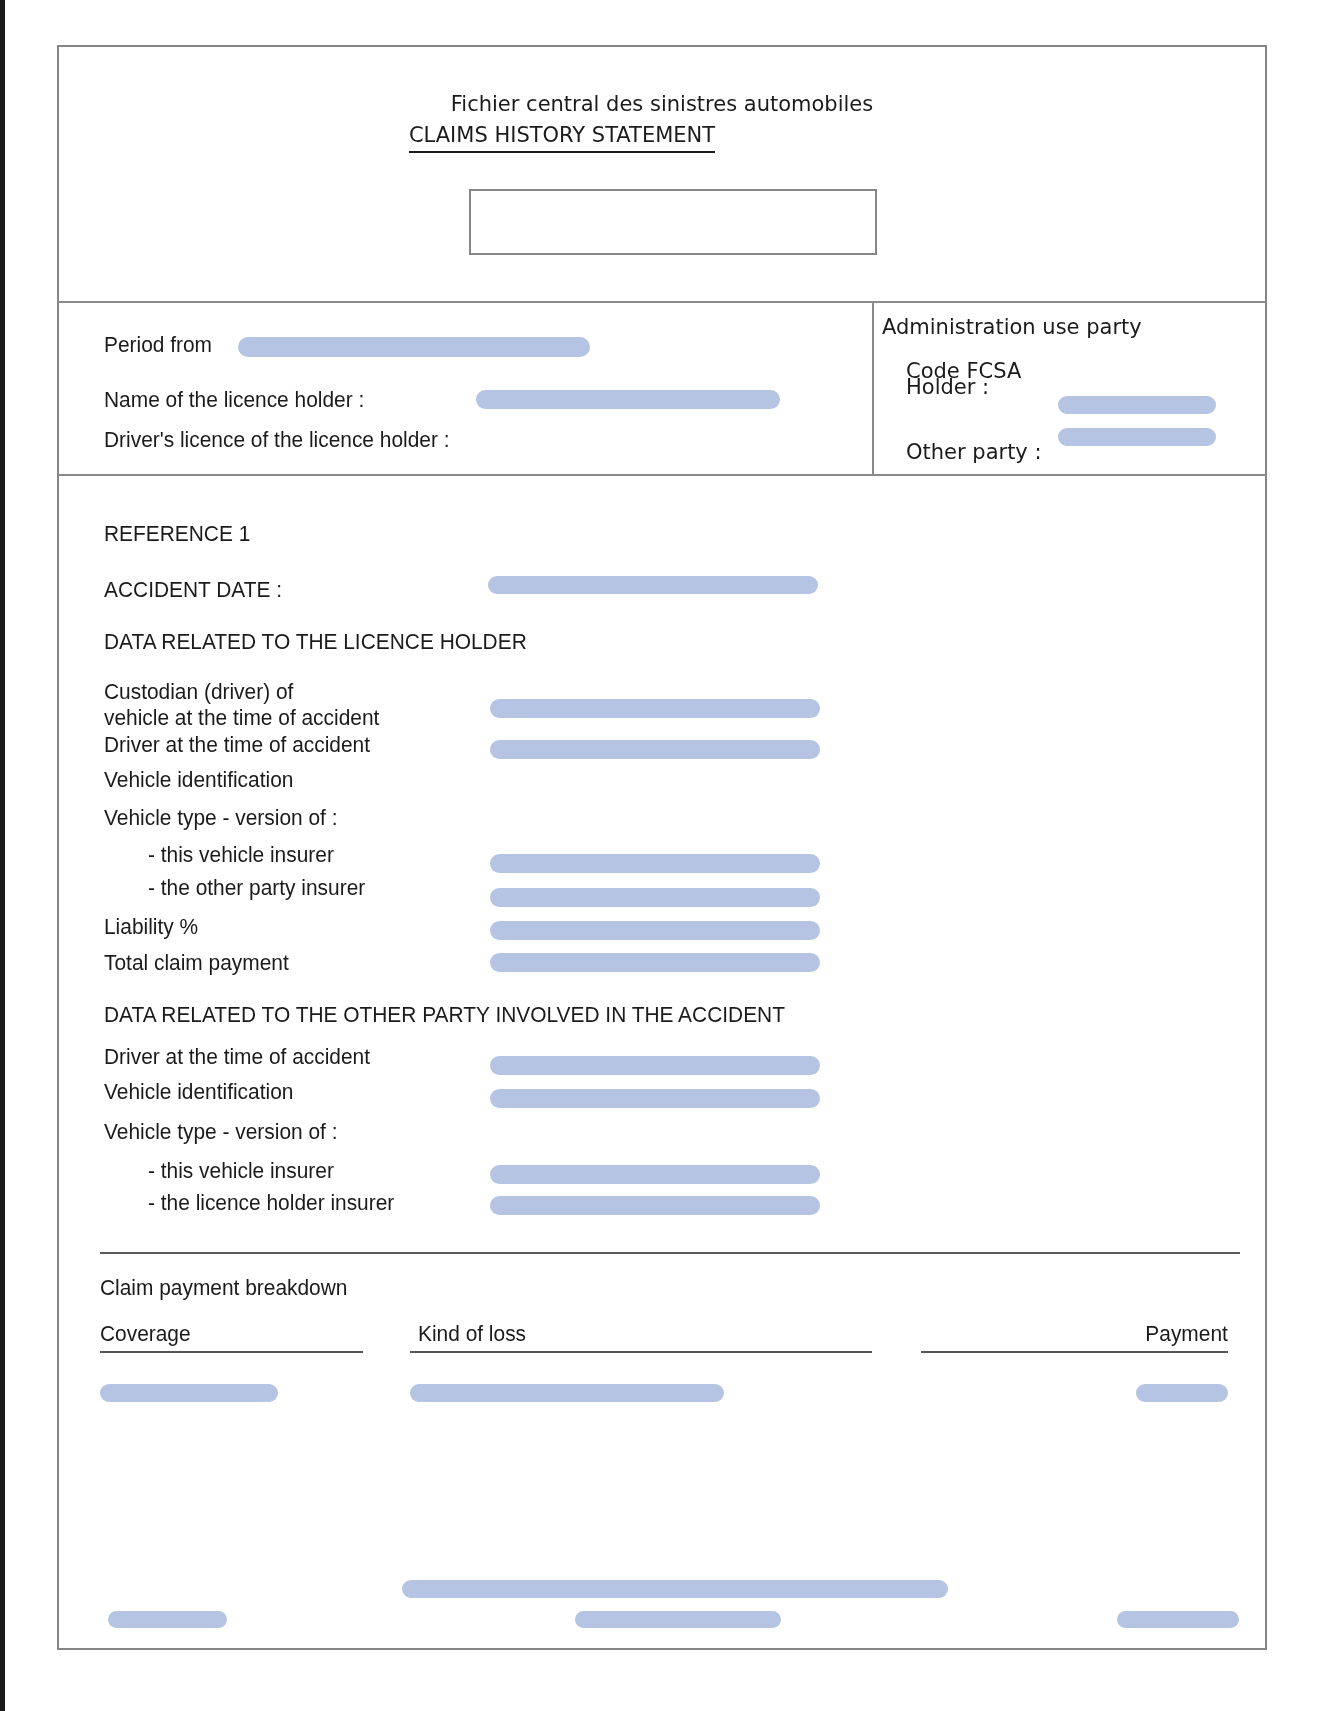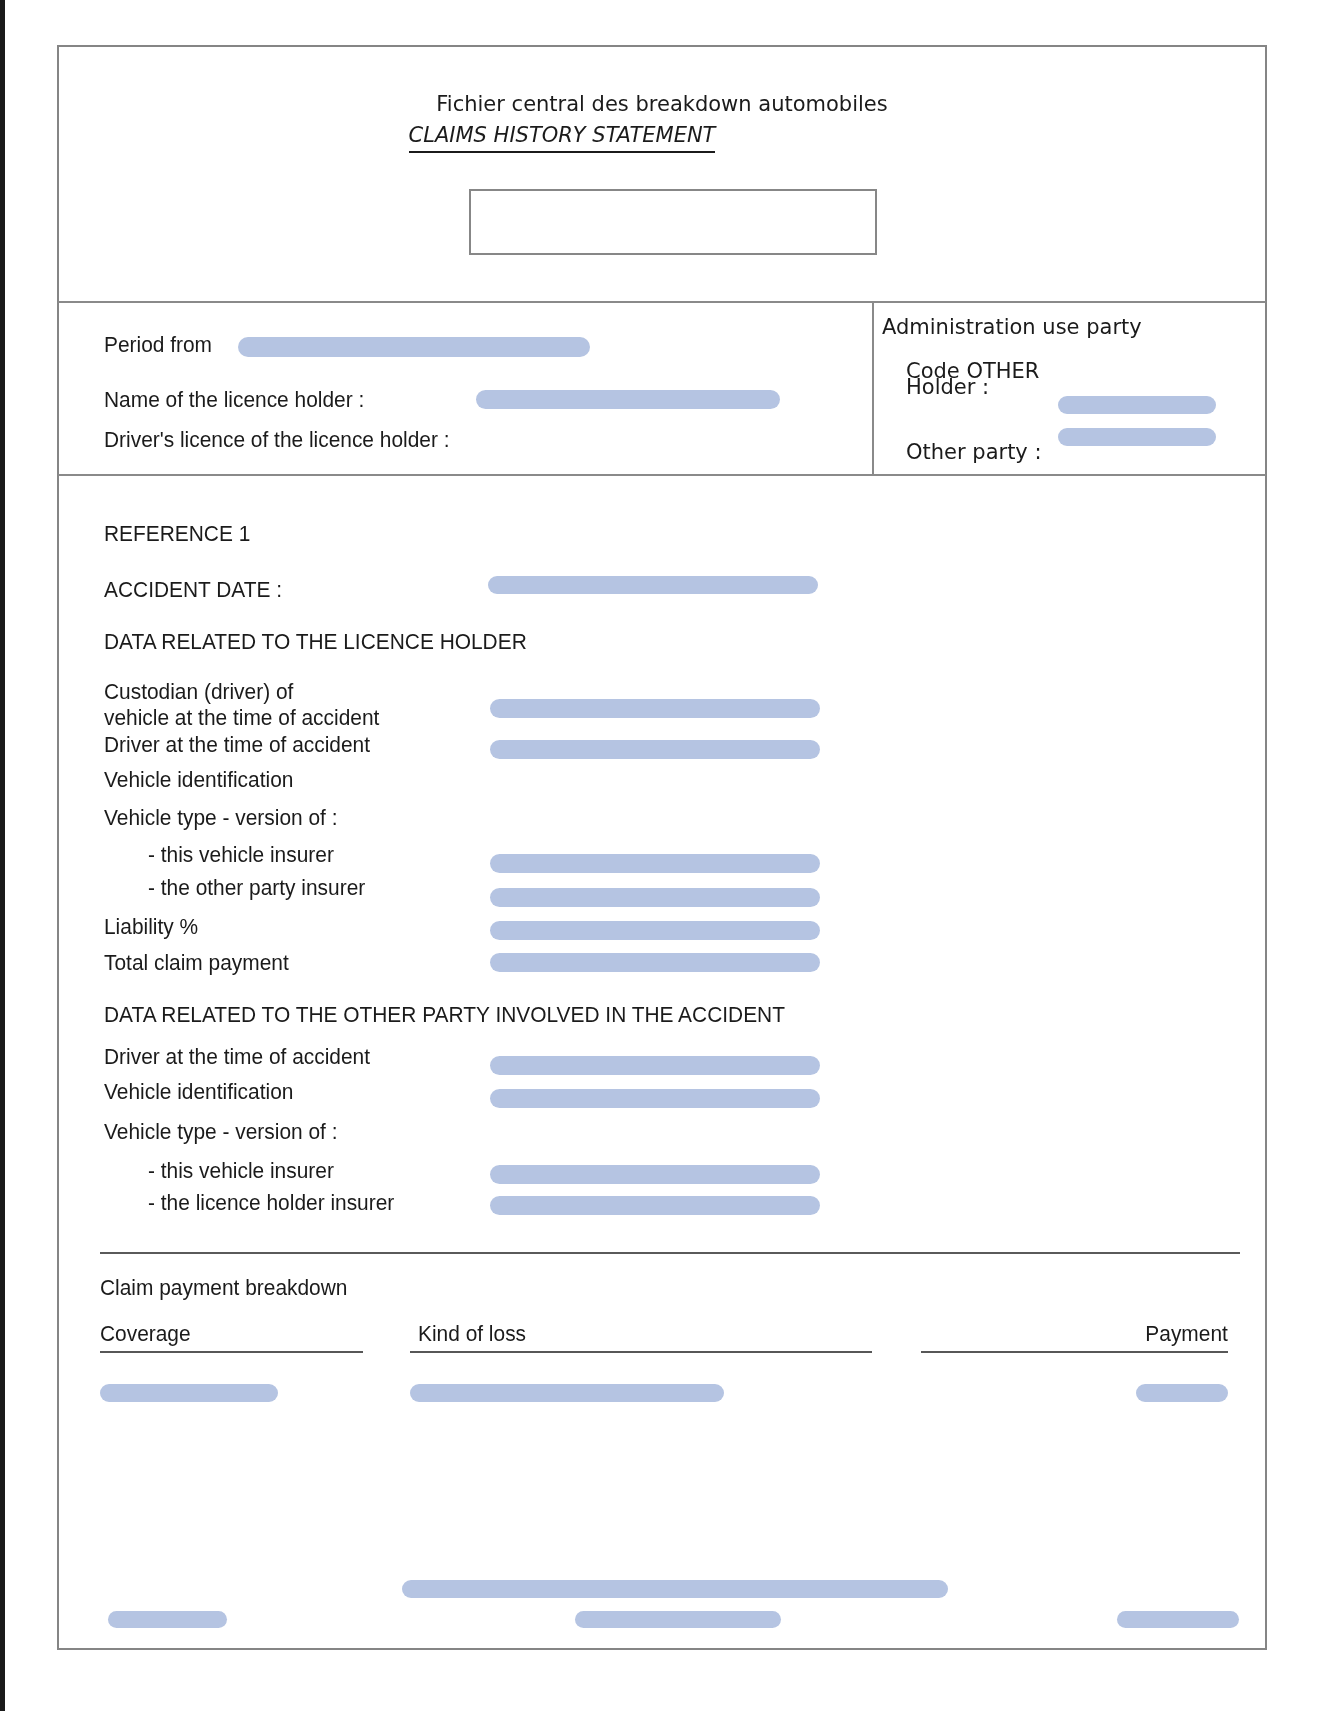--- a/index.html
+++ b/index.html
@@ -56,41 +56,41 @@
 </style>
 </head>
 <body>
 
 <div class="page">
 
   <div class="leftstrip" style="left:0;top:0;width:5px;height:1711px;"></div>
 
   <div class="sheet" style="left:57px;top:45px;width:1210px;height:1605px;"></div>
 
-  <div class="wlbl centered" style="left:57px;top:91px;width:1210px;">Fichier central des breakdown automobiles</div>
-  <div class="wlbl centered" style="left:57px;top:122px;width:1010px;font-style:italic;">
+  <div class="wlbl centered" style="left:57px;top:91px;width:1210px;">Fichier central des sinistres automobiles</div>
+  <div class="wlbl centered" style="left:57px;top:122px;width:1010px;">
     <span class="u">CLAIMS HISTORY STATEMENT</span>
   </div>
 
   <div class="fieldbox" style="left:469px;top:189px;width:408px;height:66px;"></div>
 
   <div class="hline" style="left:58px;top:301px;width:1208px;"></div>
 
   <div class="lbl" style="left:104px;top:332px;">Period from</div>
   <div class="pill" style="left:238px;top:337px;width:352px;height:20px;"></div>
 
   <div class="lbl" style="left:104px;top:387px;">Name of the licence holder :</div>
   <div class="pill" style="left:476px;top:390px;width:304px;height:19px;"></div>
 
   <div class="lbl" style="left:104px;top:427px;">Driver's licence of the licence holder :</div>
 
   <div class="vline" style="left:872px;top:301px;height:175px;"></div>
 
   <div class="wlbl" style="left:882px;top:314px;">Administration use party</div>
-  <div class="wlbl" style="left:906px;top:358px;">Code OTHER</div>
+  <div class="wlbl" style="left:906px;top:358px;">Code FCSA</div>
   <div class="wlbl" style="left:906px;top:374px;">Holder :</div>
   <div class="pill" style="left:1058px;top:396px;width:158px;height:18px;"></div>
   <div class="wlbl" style="left:906px;top:439px;">Other party :</div>
   <div class="pill" style="left:1058px;top:428px;width:158px;height:18px;"></div>
 
   <div class="hline" style="left:58px;top:474px;width:1208px;"></div>
 
   <div class="lbl" style="left:104px;top:521px;">REFERENCE 1</div>
 
   <div class="lbl" style="left:104px;top:577px;">ACCIDENT DATE :</div>

